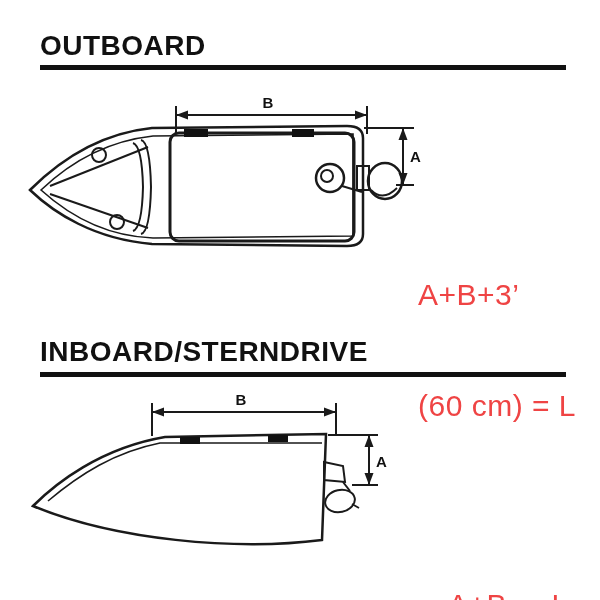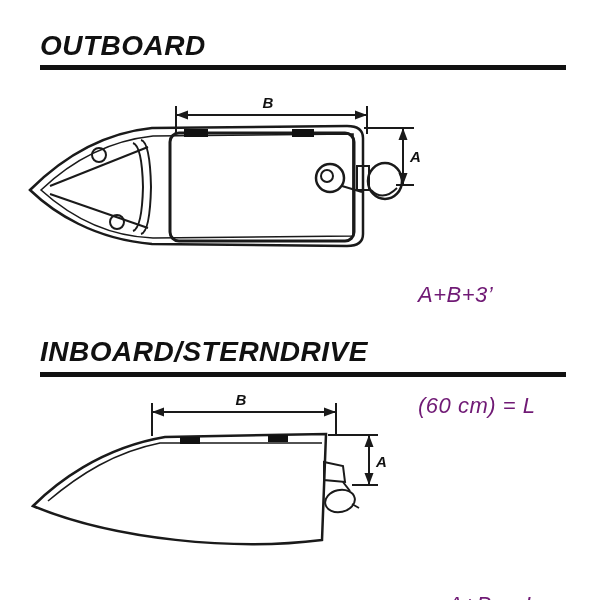--- a/index.html
+++ b/index.html
@@ -3,21 +3,20 @@
 <meta charset="utf-8">
 <style>
   html, body { margin: 0; padding: 0; background: #ffffff; }
   .page {
     position: relative;
     width: 600px;
     height: 600px;
     background: #ffffff;
     font-family: "Liberation Sans", sans-serif;
     overflow: hidden;
-    font-style: italic;
   }
   .section-title {
     position: absolute;
     left: 40px;
     margin: 0;
     font-size: 28px;
     font-weight: bold;
     letter-spacing: 0.5px;
     color: #111111;
   }
@@ -30,22 +29,22 @@
     height: 5px;
     background: #111111;
   }
   #outboard-rule { top: 65px; }
   #inboard-rule  { top: 372px; }
   .diagram-svg { position: absolute; left: 0; }
   #outboard-svg { top: 80px;  width: 600px; height: 235px; }
   #inboard-svg  { top: 388px; width: 600px; height: 180px; }
   .formula {
     position: absolute;
-    color: #701a75;
-    font-size: 22px;
+    color: #ef4444;
+    font-size: 30px;
     line-height: 37px;
     letter-spacing: 0.5px;
     white-space: pre;
   }
   #outboard-formula { left: 418px; top: 202px; }
   #inboard-formula  { left: 448px; top: 512px; }
   .boat-line { stroke: #1a1a1a; fill: none; }
   .dim-line  { stroke: #1a1a1a; stroke-width: 2; fill: none; }
   .dim-arrow { fill: #1a1a1a; stroke: none; }
   .dim-label {

